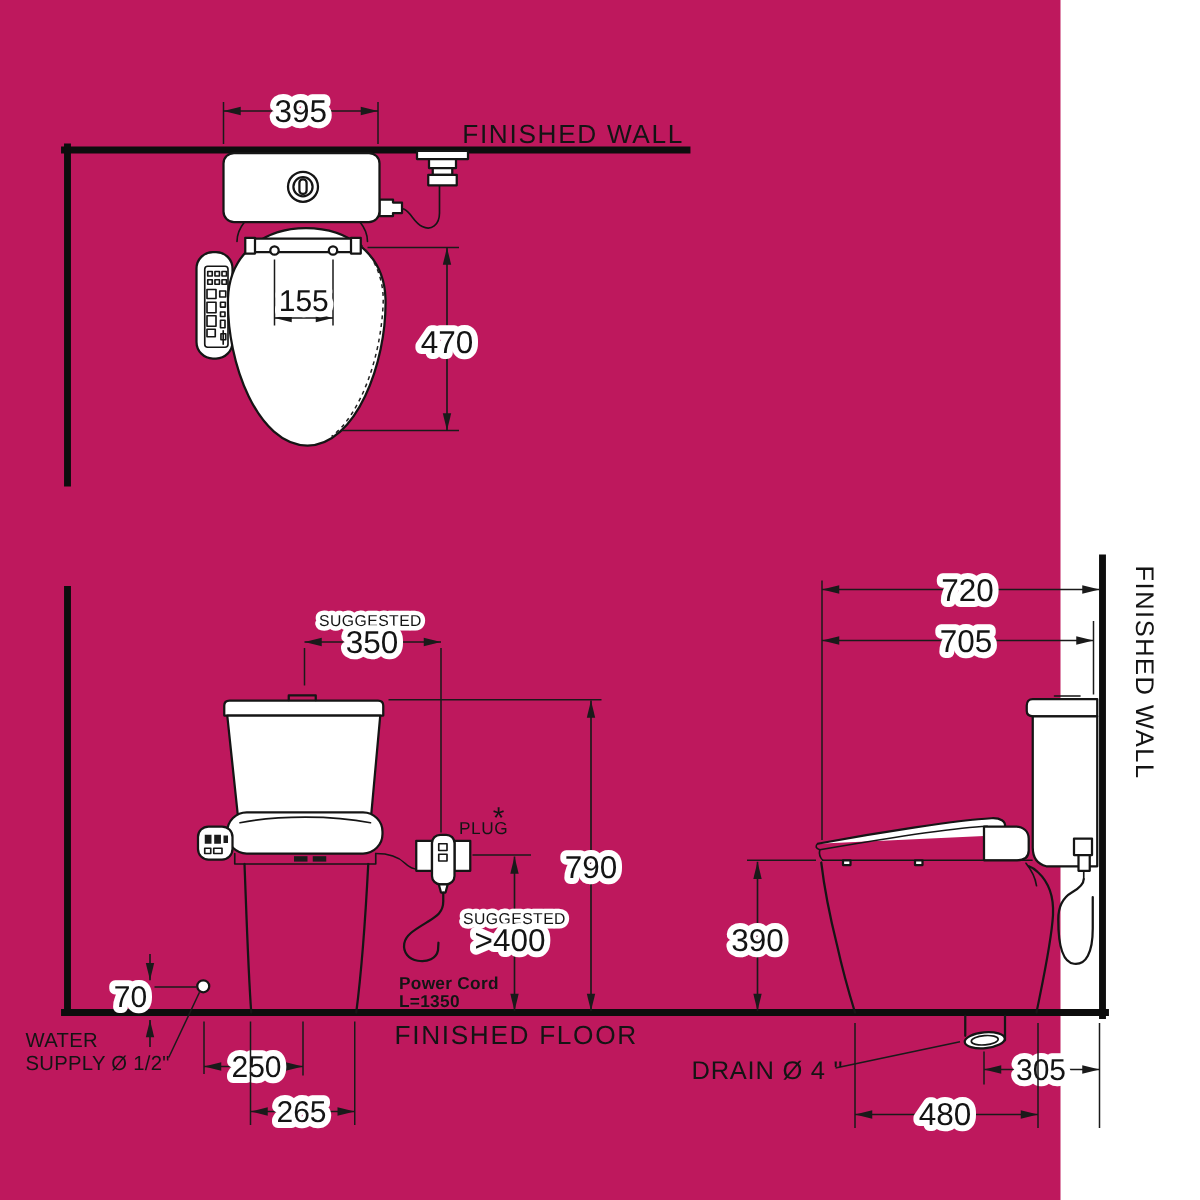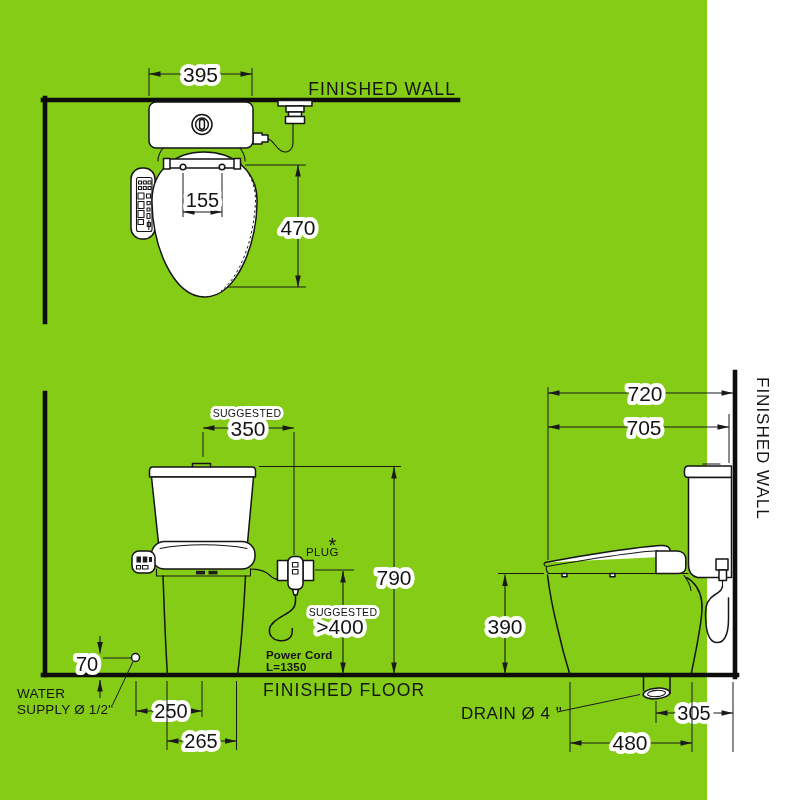--- a/index.html
+++ b/index.html
@@ -1,16 +1,16 @@
 <!DOCTYPE html>
 <html><head>
 <meta charset="utf-8">
 <style>
   html,body{margin:0;padding:0;background:#fff;}
-  .stage{width:707px;height:800px;position:relative;background:#84cc16;font-family:"Liberation Sans",sans-serif;}
+  .stage{width:707px;height:800px;position:relative;background:#be185d;font-family:"Liberation Sans",sans-serif;}
   svg{display:block;}
   
   .fix{stroke:#151515;stroke-width:1.5;fill:none;stroke-linecap:round;stroke-linejoin:round;}
   .fix2{stroke:#151515;stroke-width:1.1;fill:none;stroke-linecap:round;stroke-linejoin:round;}
   .fixw{stroke:#151515;stroke-width:1.5;fill:#fff;stroke-linejoin:round;}
   .fill{fill:#1c1c1c;stroke:none;}
   .wall{stroke:#0d0d0d;stroke-width:4.6;fill:none;stroke-linecap:square;}
   .dimln{stroke:#1a1a1a;stroke-width:1.1;fill:none;}
   .extln{stroke:#1a1a1a;stroke-width:1;fill:none;}
   .dash{stroke:#222;stroke-width:1;fill:none;stroke-dasharray:2.6 2.6;}

